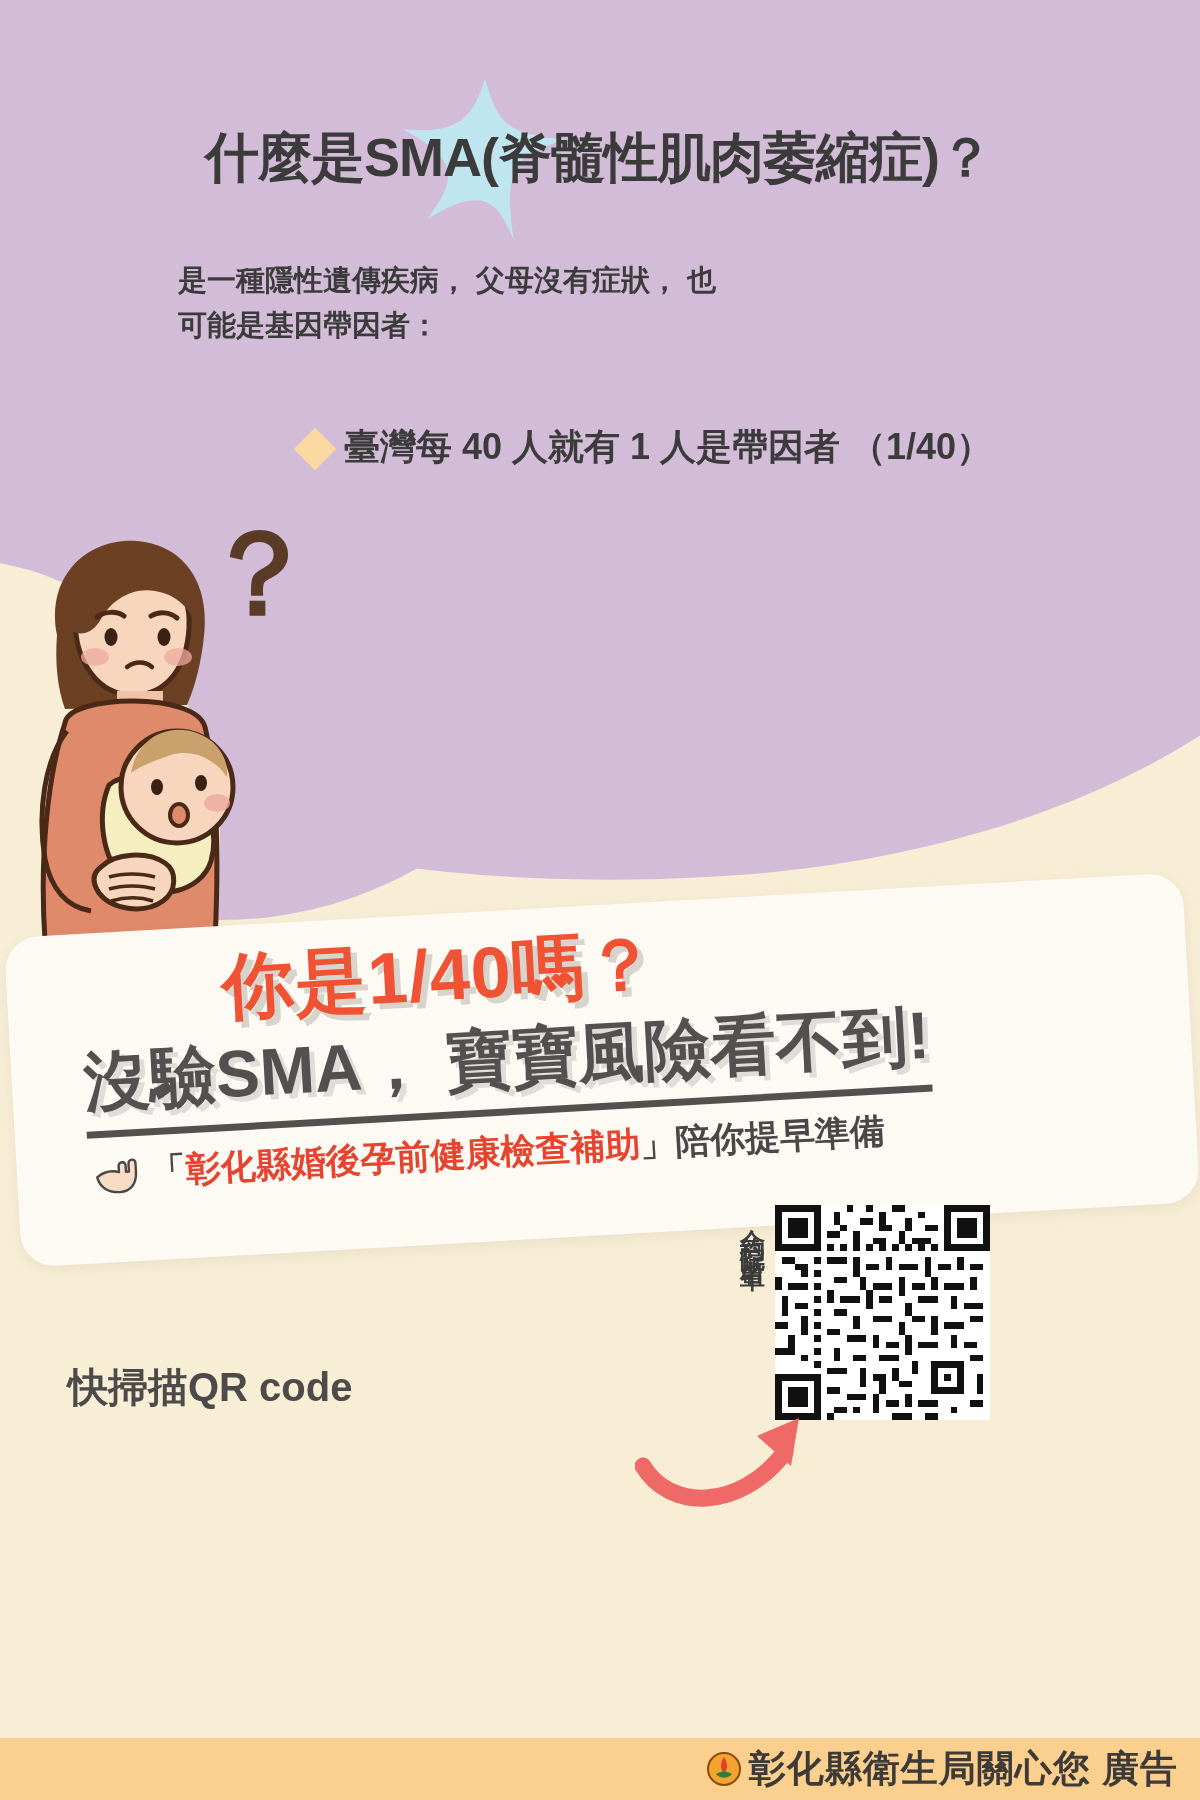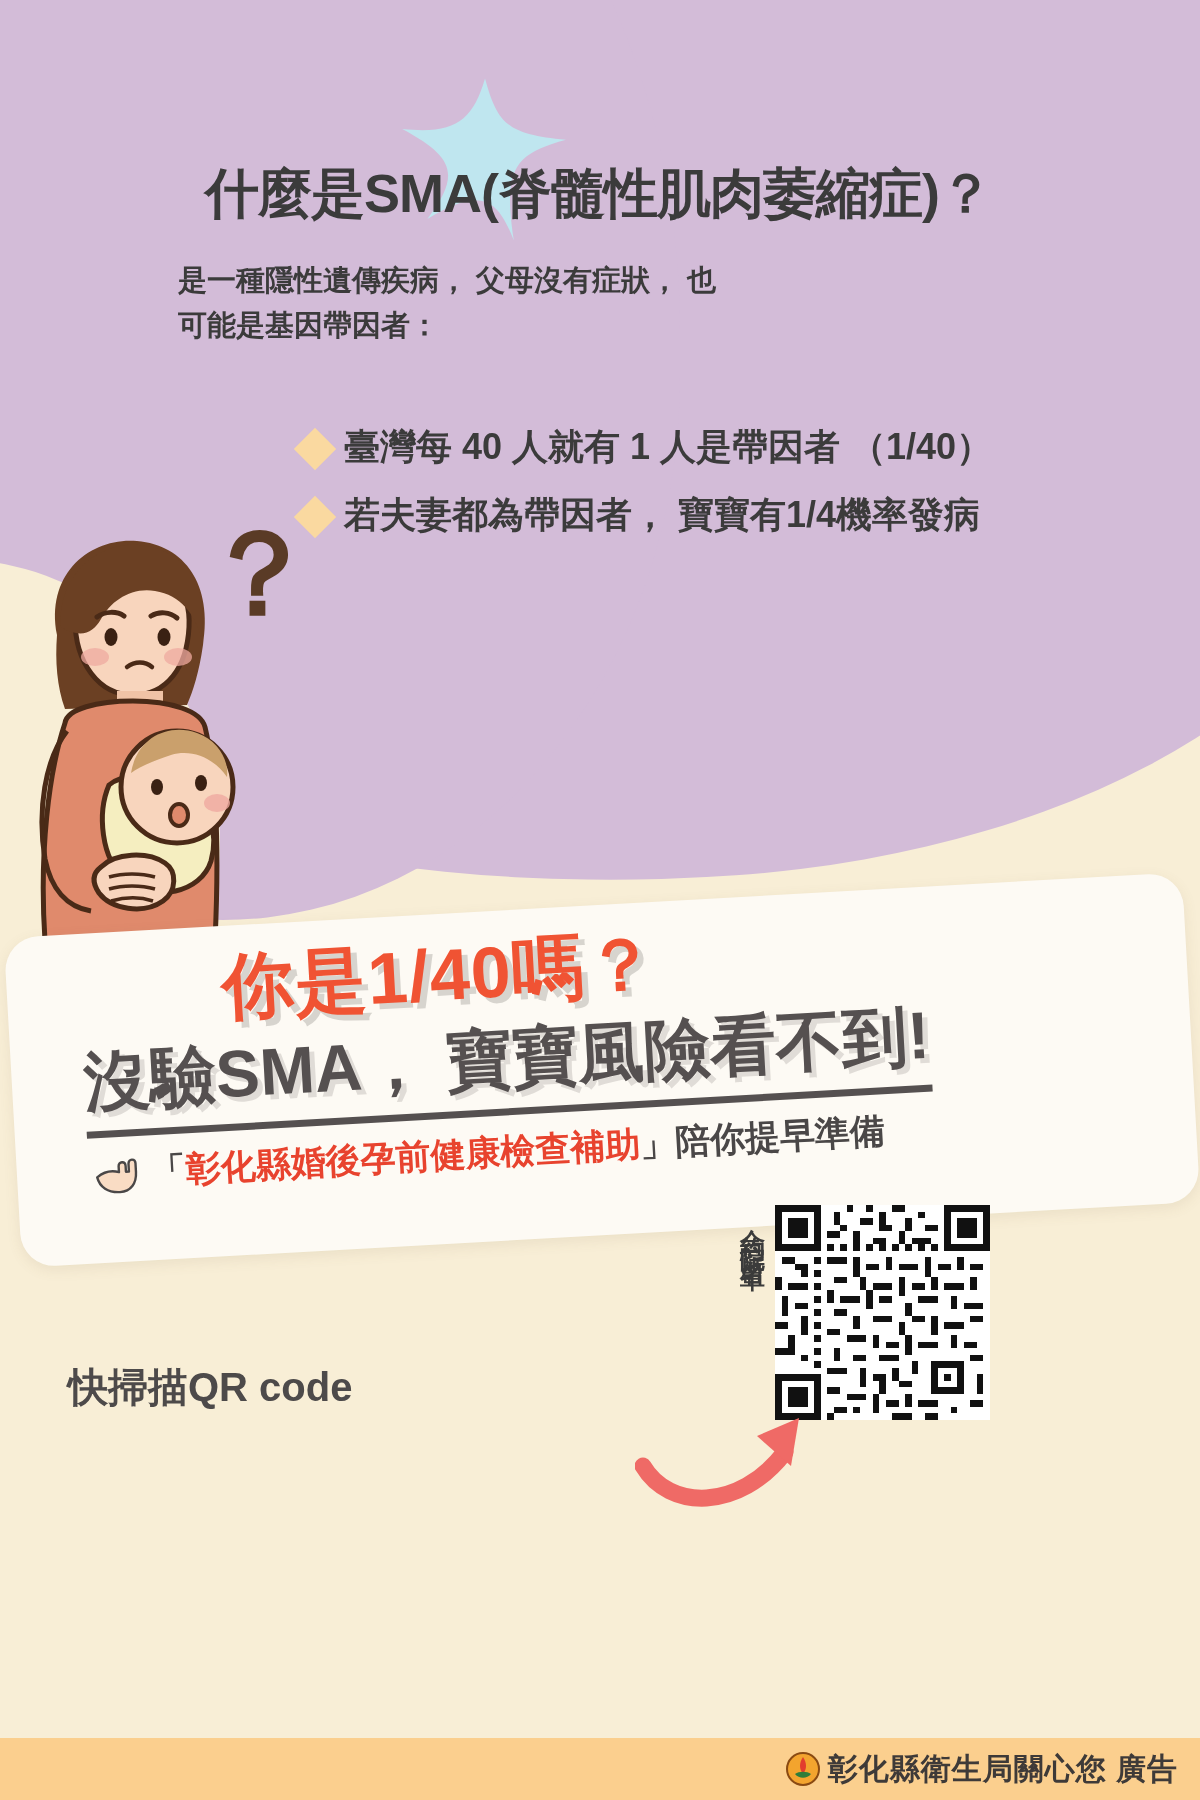--- a/index.html
+++ b/index.html
@@ -56,21 +56,20 @@
   
   .title{
     position:absolute;
     left:205px;top:122px;
     z-index:8;
     font-size:54px;
     font-weight:900;
     letter-spacing:-1px;
     color:#3b3b3b;
     white-space:nowrap;
-    margin-top:36px;
   }
   .lead{
     position:absolute;
     left:178px;top:258px;
     z-index:8;
     font-size:29px;
     font-weight:800;
     line-height:1.55;
     color:#3b3b3b;
     width:900px;
@@ -214,21 +213,21 @@
   .footer{
     position:absolute;
     left:0;bottom:0;
     width:1200px;height:62px;
     background:#fbcf8e;
     z-index:20;
     display:flex;align-items:center;justify-content:flex-end;
     padding-right:22px;box-sizing:border-box;
   }
   .footer .ftxt{
-    font-size:30px;font-weight:800;color:#3e3a38;
+    font-size:37px;font-weight:800;color:#3e3a38;
     letter-spacing:1px;
     display:flex;align-items:center;
   }
   .seal{
     width:34px;height:34px;margin-right:8px;flex:0 0 auto;
   }
 </style>
 </head>
 <body>
 
@@ -248,24 +247,20 @@
     <div>是一種隱性遺傳疾病， 父母沒有症狀， 也</div>
     <div>可能是基因帶因者：</div>
   </div>
 
   <div class="qmark">？</div>
 
   <div class="bullets">
     <div class="bullet">
       <span class="dia"></span>
       <span class="btxt">臺灣每 40 人就有 1 人是帶因者 （1/40）</span>
-    </div>
-    <div class="bullet">
-      <span class="dia"></span>
-      <span class="btxt">若夫妻都為帶因者， 寶寶有1/4機率發病</span>
     </div>
   </div>
 
   <svg class="mom" viewBox="0 0 290 430">
 
     <path d="M52 120 C40 58 86 22 132 26 C180 30 208 70 198 130 C194 158 188 176 182 190 L60 194 C52 172 50 146 52 120 Z" fill="#6b4023"></path>
 
     <path d="M70 104 C70 62 100 44 130 46 C162 48 186 72 184 112 C182 152 162 180 128 180 C94 180 70 148 70 104 Z" fill="#f8d5bd" stroke="#4a2a17" stroke-width="5"></path>
 
     <path d="M56 112 C52 62 92 26 134 30 C182 34 206 74 196 122 C190 100 176 80 150 76 C126 72 106 86 96 104 C88 118 76 124 56 112 Z" fill="#6b4023"></path>

